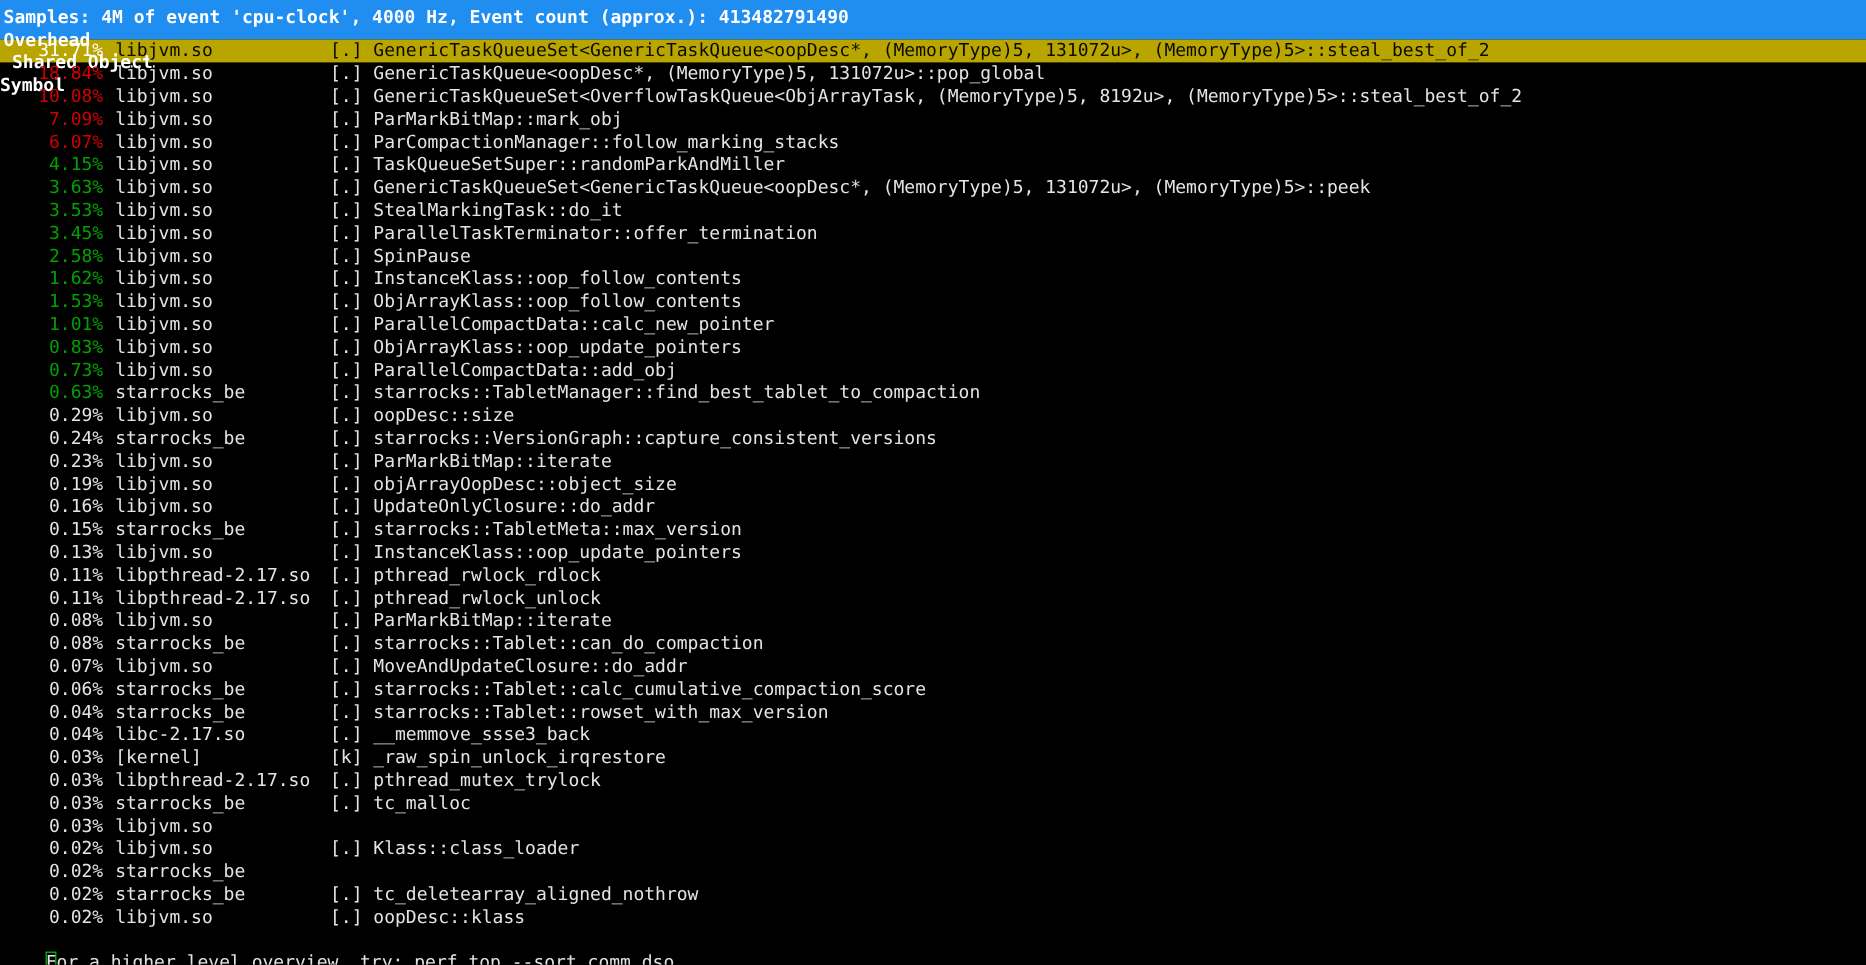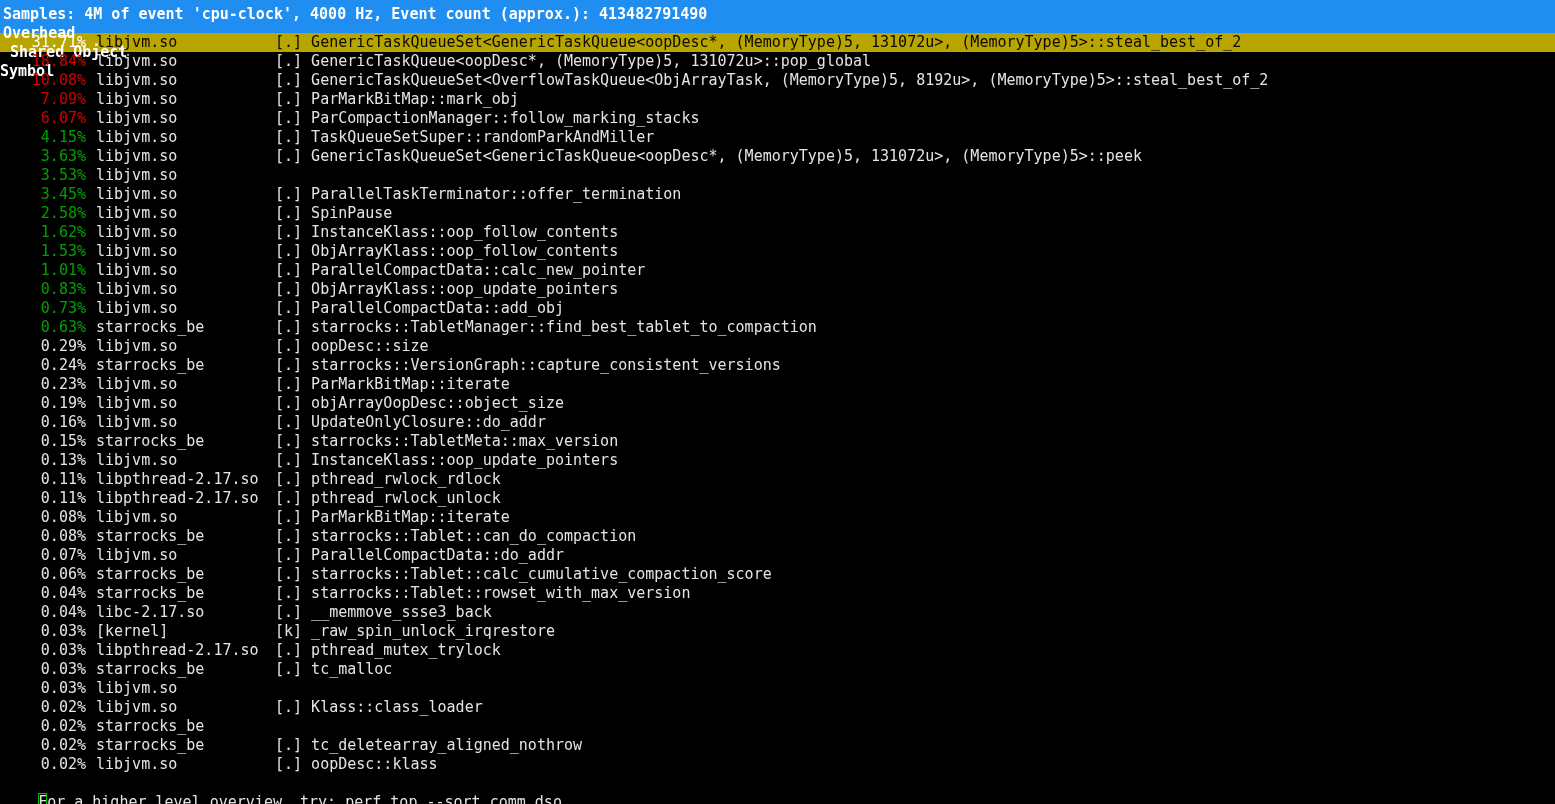--- a/index.html
+++ b/index.html
@@ -59,41 +59,41 @@
   </div>
 
   <div>
       <div class="row selected"><span class="pct lv-high">31.71%</span><span class="so">libjvm.so</span><span class="sym">[.] GenericTaskQueueSet&lt;GenericTaskQueue&lt;oopDesc*, (MemoryType)5, 131072u&gt;, (MemoryType)5&gt;::steal_best_of_2</span></div>
       <div class="row"><span class="pct lv-high">18.84%</span><span class="so">libjvm.so</span><span class="sym">[.] GenericTaskQueue&lt;oopDesc*, (MemoryType)5, 131072u&gt;::pop_global</span></div>
       <div class="row"><span class="pct lv-high">10.08%</span><span class="so">libjvm.so</span><span class="sym">[.] GenericTaskQueueSet&lt;OverflowTaskQueue&lt;ObjArrayTask, (MemoryType)5, 8192u&gt;, (MemoryType)5&gt;::steal_best_of_2</span></div>
       <div class="row"><span class="pct lv-high">7.09%</span><span class="so">libjvm.so</span><span class="sym">[.] ParMarkBitMap::mark_obj</span></div>
       <div class="row"><span class="pct lv-high">6.07%</span><span class="so">libjvm.so</span><span class="sym">[.] ParCompactionManager::follow_marking_stacks</span></div>
       <div class="row"><span class="pct lv-mid">4.15%</span><span class="so">libjvm.so</span><span class="sym">[.] TaskQueueSetSuper::randomParkAndMiller</span></div>
       <div class="row"><span class="pct lv-mid">3.63%</span><span class="so">libjvm.so</span><span class="sym">[.] GenericTaskQueueSet&lt;GenericTaskQueue&lt;oopDesc*, (MemoryType)5, 131072u&gt;, (MemoryType)5&gt;::peek</span></div>
-      <div class="row"><span class="pct lv-mid">3.53%</span><span class="so">libjvm.so</span></div>
+      <div class="row"><span class="pct lv-mid">3.53%</span><span class="so">libjvm.so</span><span class="sym">[.] StealMarkingTask::do_it</span></div>
       <div class="row"><span class="pct lv-mid">3.45%</span><span class="so">libjvm.so</span><span class="sym">[.] ParallelTaskTerminator::offer_termination</span></div>
       <div class="row"><span class="pct lv-mid">2.58%</span><span class="so">libjvm.so</span><span class="sym">[.] SpinPause</span></div>
       <div class="row"><span class="pct lv-mid">1.62%</span><span class="so">libjvm.so</span><span class="sym">[.] InstanceKlass::oop_follow_contents</span></div>
       <div class="row"><span class="pct lv-mid">1.53%</span><span class="so">libjvm.so</span><span class="sym">[.] ObjArrayKlass::oop_follow_contents</span></div>
       <div class="row"><span class="pct lv-mid">1.01%</span><span class="so">libjvm.so</span><span class="sym">[.] ParallelCompactData::calc_new_pointer</span></div>
       <div class="row"><span class="pct lv-mid">0.83%</span><span class="so">libjvm.so</span><span class="sym">[.] ObjArrayKlass::oop_update_pointers</span></div>
       <div class="row"><span class="pct lv-mid">0.73%</span><span class="so">libjvm.so</span><span class="sym">[.] ParallelCompactData::add_obj</span></div>
       <div class="row"><span class="pct lv-mid">0.63%</span><span class="so">starrocks_be</span><span class="sym">[.] starrocks::TabletManager::find_best_tablet_to_compaction</span></div>
       <div class="row"><span class="pct lv-low">0.29%</span><span class="so">libjvm.so</span><span class="sym">[.] oopDesc::size</span></div>
       <div class="row"><span class="pct lv-low">0.24%</span><span class="so">starrocks_be</span><span class="sym">[.] starrocks::VersionGraph::capture_consistent_versions</span></div>
       <div class="row"><span class="pct lv-low">0.23%</span><span class="so">libjvm.so</span><span class="sym">[.] ParMarkBitMap::iterate</span></div>
       <div class="row"><span class="pct lv-low">0.19%</span><span class="so">libjvm.so</span><span class="sym">[.] objArrayOopDesc::object_size</span></div>
       <div class="row"><span class="pct lv-low">0.16%</span><span class="so">libjvm.so</span><span class="sym">[.] UpdateOnlyClosure::do_addr</span></div>
       <div class="row"><span class="pct lv-low">0.15%</span><span class="so">starrocks_be</span><span class="sym">[.] starrocks::TabletMeta::max_version</span></div>
       <div class="row"><span class="pct lv-low">0.13%</span><span class="so">libjvm.so</span><span class="sym">[.] InstanceKlass::oop_update_pointers</span></div>
       <div class="row"><span class="pct lv-low">0.11%</span><span class="so">libpthread-2.17.so</span><span class="sym">[.] pthread_rwlock_rdlock</span></div>
       <div class="row"><span class="pct lv-low">0.11%</span><span class="so">libpthread-2.17.so</span><span class="sym">[.] pthread_rwlock_unlock</span></div>
       <div class="row"><span class="pct lv-low">0.08%</span><span class="so">libjvm.so</span><span class="sym">[.] ParMarkBitMap::iterate</span></div>
       <div class="row"><span class="pct lv-low">0.08%</span><span class="so">starrocks_be</span><span class="sym">[.] starrocks::Tablet::can_do_compaction</span></div>
-      <div class="row"><span class="pct lv-low">0.07%</span><span class="so">libjvm.so</span><span class="sym">[.] ParallelCompactData::do_addr</span></div>
+      <div class="row"><span class="pct lv-low">0.07%</span><span class="so">libjvm.so</span><span class="sym">[.] MoveAndUpdateClosure::do_addr</span></div>
       <div class="row"><span class="pct lv-low">0.06%</span><span class="so">starrocks_be</span><span class="sym">[.] starrocks::Tablet::calc_cumulative_compaction_score</span></div>
       <div class="row"><span class="pct lv-low">0.04%</span><span class="so">starrocks_be</span><span class="sym">[.] starrocks::Tablet::rowset_with_max_version</span></div>
       <div class="row"><span class="pct lv-low">0.04%</span><span class="so">libc-2.17.so</span><span class="sym">[.] __memmove_ssse3_back</span></div>
       <div class="row"><span class="pct lv-low">0.03%</span><span class="so">[kernel]</span><span class="sym">[k] _raw_spin_unlock_irqrestore</span></div>
       <div class="row"><span class="pct lv-low">0.03%</span><span class="so">libpthread-2.17.so</span><span class="sym">[.] pthread_mutex_trylock</span></div>
       <div class="row"><span class="pct lv-low">0.03%</span><span class="so">starrocks_be</span><span class="sym">[.] tc_malloc</span></div>
       <div class="row"><span class="pct lv-low">0.03%</span><span class="so">libjvm.so</span></div>
       <div class="row"><span class="pct lv-low">0.02%</span><span class="so">libjvm.so</span><span class="sym">[.] Klass::class_loader</span></div>
       <div class="row"><span class="pct lv-low">0.02%</span><span class="so">starrocks_be</span></div>
       <div class="row"><span class="pct lv-low">0.02%</span><span class="so">starrocks_be</span><span class="sym">[.] tc_deletearray_aligned_nothrow</span></div>

